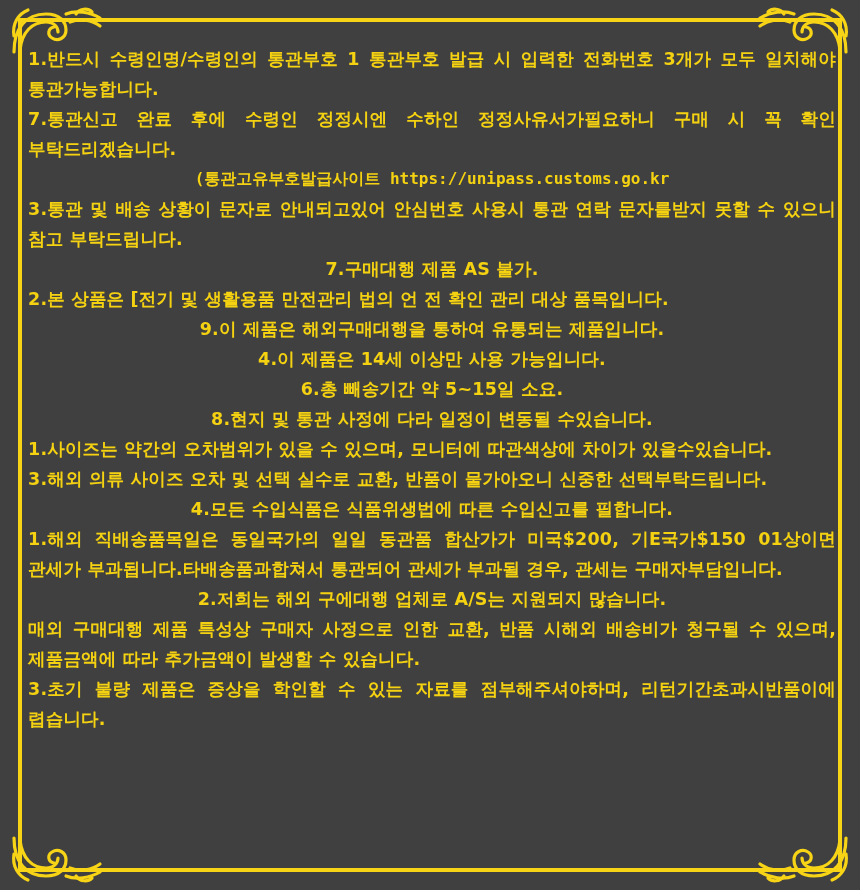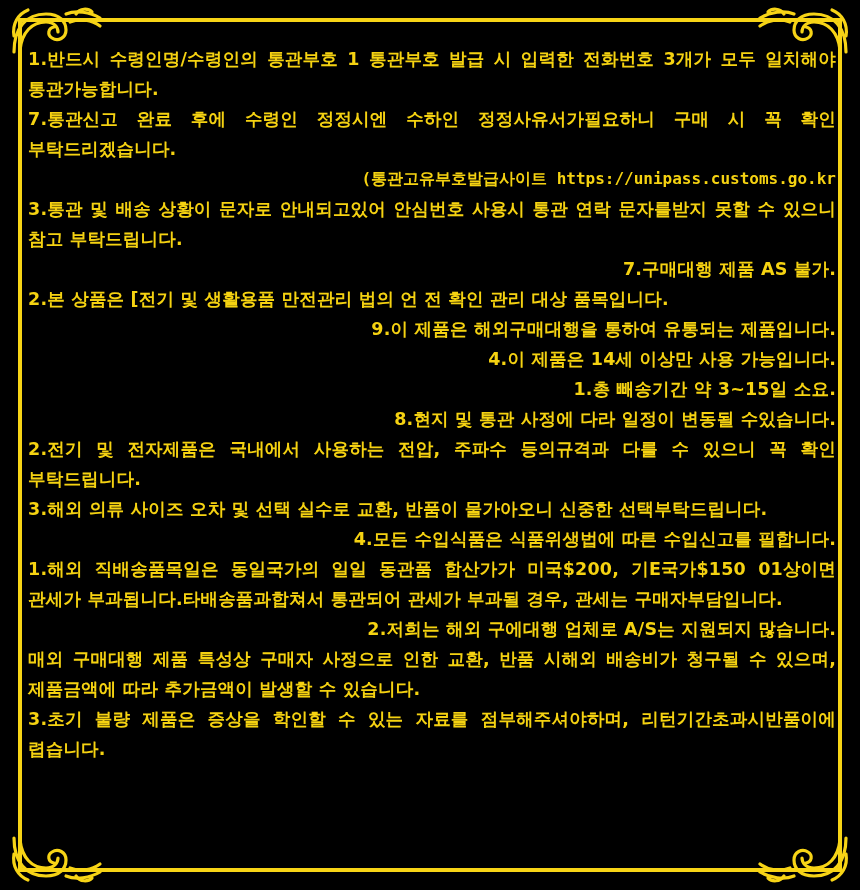--- a/index.html
+++ b/index.html
@@ -11,21 +11,21 @@
     width: 860px;
     height: 890px;
     font-family: "DejaVu Sans", sans-serif;
   }
   #page {
     position: relative;
     width: 860px;
     height: 890px;
     box-sizing: border-box;
     overflow: hidden;
-    background: #000000;
+    background: #404040;
   }
   
   .frame-border {
     position: absolute;
     background: #f7d416;
   }
   .frame-top    { left: 18px;  top: 18px;   width: 824px; height: 4px; }
   .frame-bottom { left: 18px;  top: 868px;  width: 824px; height: 4px; }
   .frame-left   { left: 18px;  top: 18px;   width: 4px;   height: 854px; }
   .frame-right  { left: 838px; top: 18px;   width: 4px;   height: 854px; }
@@ -61,21 +61,21 @@
     text-align: justify;
     text-justify: inter-character;
     word-break: keep-all;
     white-space: pre-wrap;
   }
   .para.mono {
     font-family: "DejaVu Sans Mono", monospace;
     font-size: 16px;
     letter-spacing: 0px;
   }
-  .para.nowrap { text-align: right; }
+  .para.nowrap { text-align: center; }
 </style>
 </head>
 <body>
 
 <div id="page">
 
   <div class="frame-border frame-top"></div>
   <div class="frame-border frame-bottom"></div>
   <div class="frame-border frame-left"></div>
   <div class="frame-border frame-right"></div>
@@ -131,23 +131,23 @@
 
   <div class="content">
     <p class="para">1.반드시 수령인명/수령인의 통관부호 1 통관부호 발급 시 입력한 전화번호 3개가 모두 일치해야 통관가능합니다.</p>
     <p class="para">7.통관신고 완료 후에 수령인 정정시엔 수하인 정정사유서가필요하니 구매 시 꼭 확인 부탁드리겠습니다.</p>
     <p class="para mono nowrap">(통관고유부호발급사이트 https://unipass.customs.go.kr</p>
     <p class="para">3.통관 및 배송 상황이 문자로 안내되고있어 안심번호 사용시 통관 연락 문자를받지 못할 수 있으니 참고 부탁드립니다.</p>
     <p class="para nowrap">7.구매대행 제품 AS 불가.</p>
     <p class="para">2.본 상품은 [전기 및 생활용품 만전관리 법의 언 전 확인 관리 대상 품목입니다.</p>
     <p class="para nowrap">9.이 제품은 해외구매대행을 통하여 유통되는 제품입니다.</p>
     <p class="para nowrap">4.이 제품은 14세 이상만 사용 가능입니다.</p>
-    <p class="para nowrap">1.총 빼송기간 약 3~15일 소요.</p>
+    <p class="para nowrap">6.총 빼송기간 약 5~15일 소요.</p>
     <p class="para nowrap">8.현지 및 통관 사정에 다라 일정이 변동될 수있습니다.</p>
-    <p class="para">2.전기 및 전자제품은 국내에서 사용하는 전압, 주파수 등의규격과 다를 수 있으니 꼭 확인 부탁드립니다.</p>
+    <p class="para">1.사이즈는 약간의 오차범위가 있을 수 있으며, 모니터에 따관색상에 차이가 있을수있습니다.</p>
     <p class="para">3.해외 의류 사이즈 오차 및 선택 실수로 교환, 반품이 물가아오니 신중한 선택부탁드립니다.</p>
     <p class="para nowrap">4.모든 수입식품은 식품위생법에 따른 수입신고를 필합니다.</p>
     <p class="para">1.해외 직배송품목일은 동일국가의 일일 동관품 합산가가 미국$200, 기E국가$150 01상이면 관세가 부과됩니다.타배송품과합쳐서 통관되어 관세가 부과될 경우, 관세는 구매자부담입니다.</p>
     <p class="para nowrap">2.저희는 해외 구에대행 업체로 A/S는 지원되지 많습니다.</p>
     <p class="para">매외 구매대행 제품 특성상 구매자 사정으로 인한 교환, 반품 시해외 배송비가 청구될 수 있으며, 제품금액에 따라 추가금액이 발생할 수 있습니다.</p>
     <p class="para">3.초기 불량 제품은 증상을 학인할 수 있는 자료를 점부해주셔야하며, 리턴기간초과시반품이에 렵습니다.</p>
   </div>
 
 </div>
 

